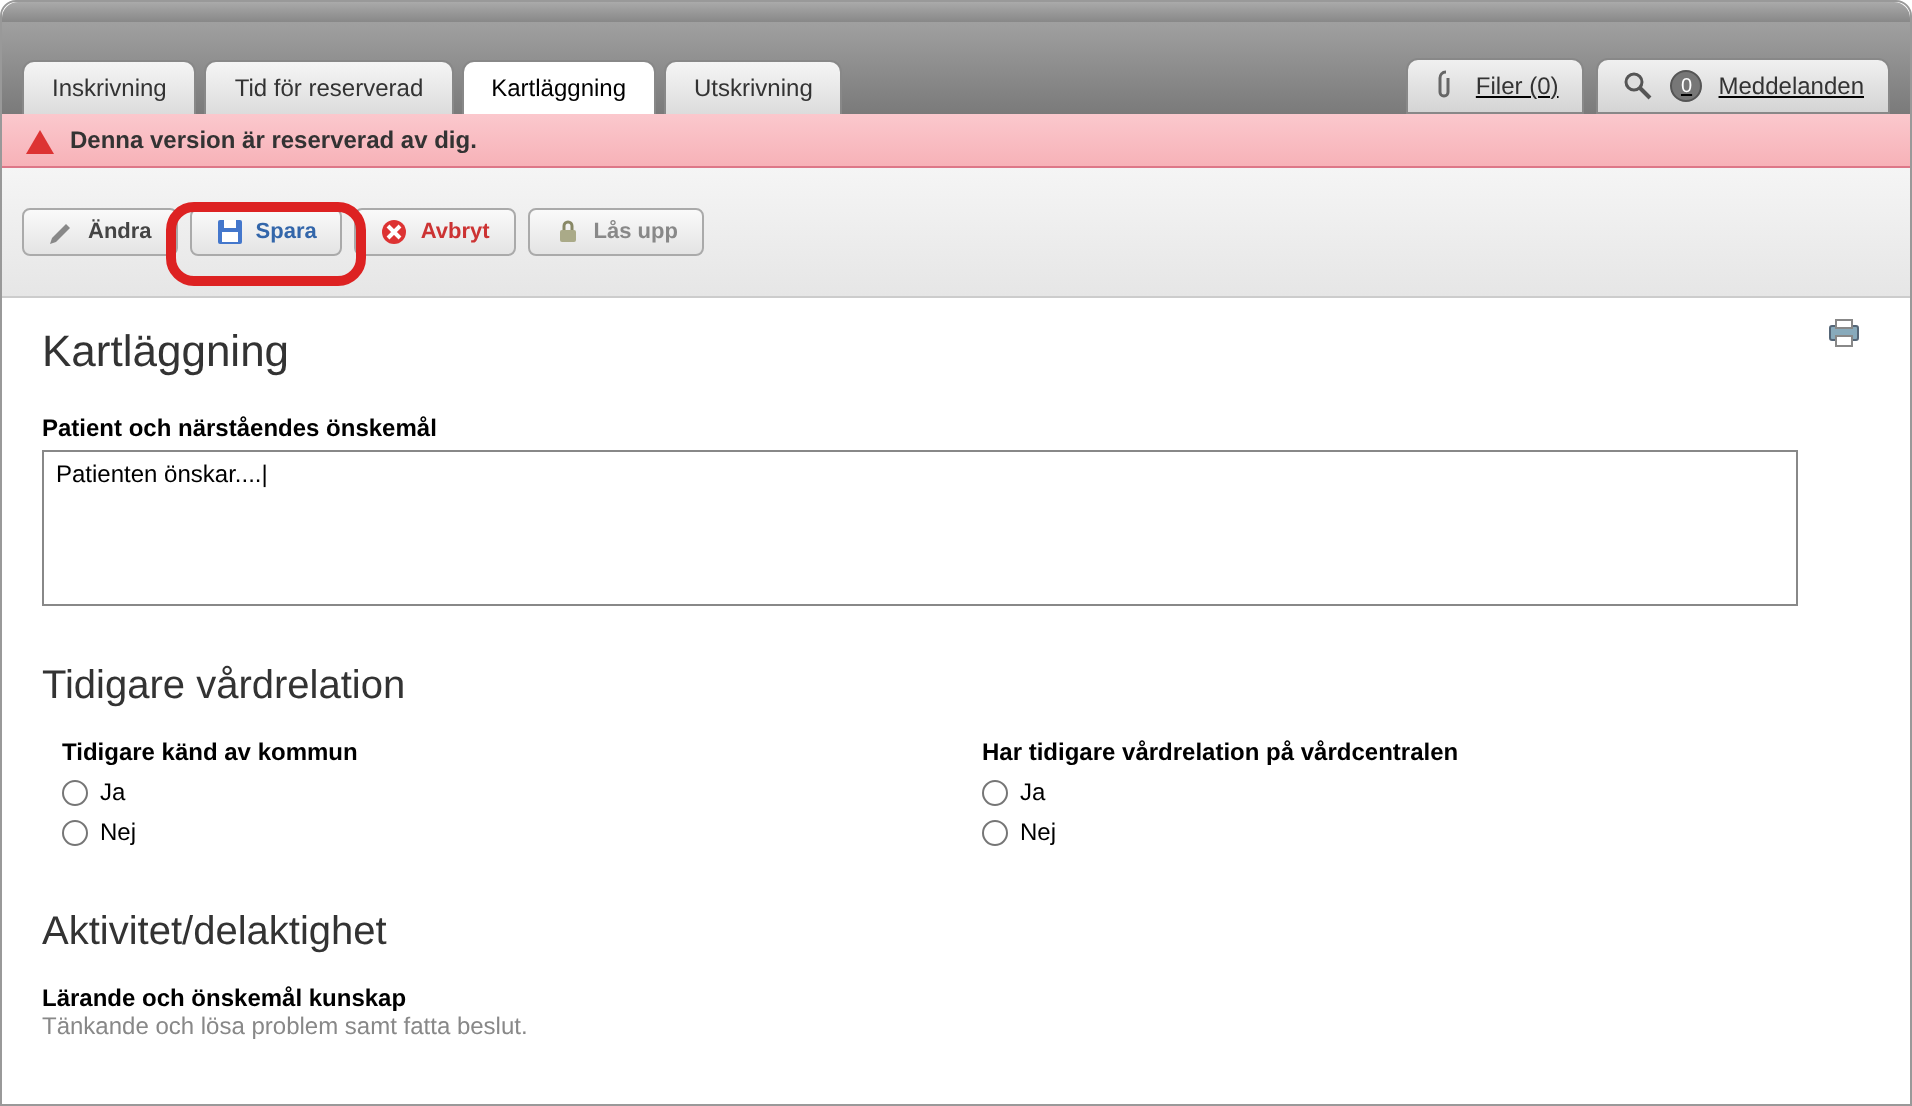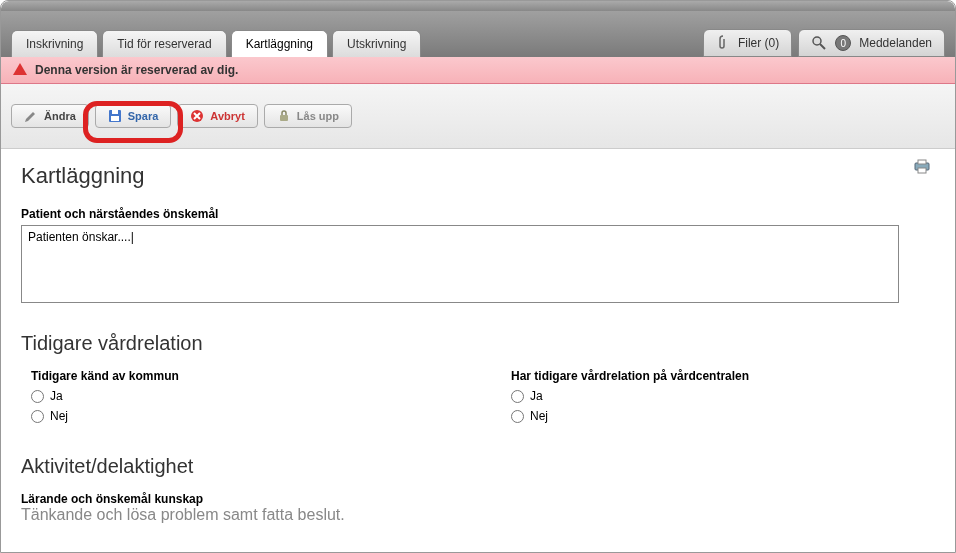--- a/index.html
+++ b/index.html
@@ -3,42 +3,42 @@
 <meta charset="utf-8">
 <style>
 * { box-sizing: border-box; margin: 0; padding: 0; }
 body { font-family: Verdana, Arial, sans-serif; font-size: 12px; background: #fff; }
 .window { width: 956px; height: 553px; background: #fff; position: relative; border: 1px solid #999; border-radius: 8px 8px 0 0; overflow: hidden; }
 .titlebar { height: 10px; background: linear-gradient(#aaa, #888); border-radius: 8px 8px 0 0; }
 .tabbar { background: linear-gradient(#a0a0a0, #7a7a7a); display: flex; align-items: flex-end; padding: 8px 10px 0 10px; height: 46px; position: relative; }
 .tab { background: linear-gradient(#f5f5f5, #dcdcdc); border: 1px solid #888; border-bottom: none; border-radius: 6px 6px 0 0; padding: 6px 14px; margin-right: 4px; font-size: 12px; color: #333; cursor: pointer; }
 .tab.active { background: #fff; font-weight: normal; color: #000; }
 .tab.disabled { color: #999; }
-.tab-right { margin-left: auto; display: flex; gap: 6px; }
+.tab-right { margin-left: auto; display: flex; gap: 6px; text-decoration: underline; }
 .rtab { background: linear-gradient(#f0f0f0, #d4d4d4); border: 1px solid #888; border-radius: 6px 6px 0 0; padding: 4px 12px; display: flex; align-items: center; gap: 8px; color: #333; cursor: pointer; min-height: 28px; }
 .rtab .badge { background: #777; color: #fff; border-radius: 50%; width: 16px; height: 16px; display: inline-flex; align-items: center; justify-content: center; font-size: 10px; border: 1px solid #555; }
-.alertbar { background: linear-gradient(#fbc8cd, #f7b2b8); padding: 6px 12px; display: flex; align-items: flex-start; gap: 8px; border-bottom: 1px solid #d78; }
+.alertbar { background: linear-gradient(#fbc8cd, #f7b2b8); padding: 6px 12px; display: flex; align-items: flex-end; gap: 8px; border-bottom: 1px solid #d78; }
 .alertbar .warn-icon { width: 0; height: 0; border-left: 7px solid transparent; border-right: 7px solid transparent; border-bottom: 12px solid #d33; position: relative; }
 .alertbar .msg { font-weight: bold; color: #333; }
 .toolbar { background: linear-gradient(#f5f5f5, #e6e6e6); padding: 20px 10px; display: flex; align-items: center; gap: 6px; border-bottom: 1px solid #ccc; }
 .tbtn { display: inline-flex; align-items: center; gap: 6px; background: linear-gradient(#fafafa, #e4e4e4); border: 1px solid #aaa; border-radius: 4px; padding: 4px 12px; font-size: 11px; font-weight: bold; cursor: pointer; color: #444; }
 .tbtn .ico { width: 14px; height: 14px; display: inline-block; }
 .highlight-ring { position: absolute; border: 5px solid #d22; border-radius: 14px; pointer-events: none; }
 .content { padding: 14px 20px; position: relative; }
 .page-title { font-size: 22px; font-weight: normal; color: #333; margin-bottom: 18px; }
 .print-icon { position: absolute; right: 24px; top: 10px; cursor: pointer; }
 .field-label { font-weight: bold; font-size: 12px; margin-bottom: 4px; }
 .textarea { width: 878px; height: 78px; border: 1px solid #888; padding: 4px 6px; font-family: Verdana, Arial, sans-serif; font-size: 12px; resize: none; }
 .section-title { font-size: 20px; font-weight: normal; color: #333; margin-top: 26px; margin-bottom: 14px; }
-.radio-grid { display: flex; gap: 40px; }
+.radio-grid { display: flex; gap: 20px; }
 .radio-col { flex: 0 0 440px; padding-left: 10px; }
 .radio-col .q-label { font-weight: bold; margin-bottom: 6px; }
 .radio-row { display: flex; align-items: center; gap: 6px; margin-bottom: 6px; }
 .radio-row input { margin: 0; }
-.subtext { color: #888; font-size: 16px; }
+.subtext { color: #888; font-size: 12px; }
 .subheading { font-weight: bold; font-size: 12px; margin-top: 8px; }
 </style>
 </head>
 <body>
 
 <div class="window">
   <div class="titlebar"></div>
 
   <div class="tabbar">
     <div class="tab">Inskrivning</div>

